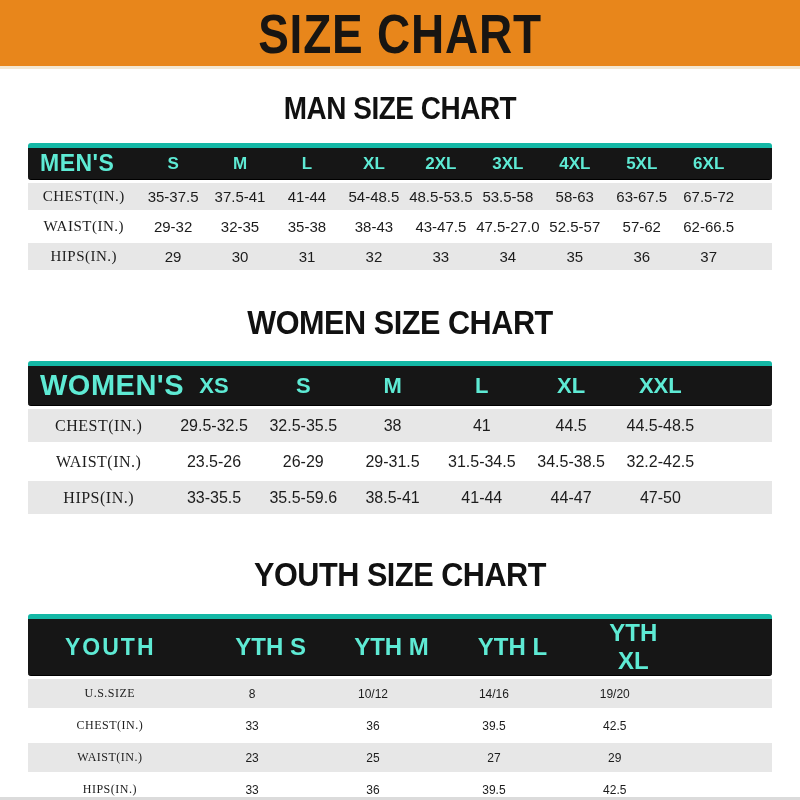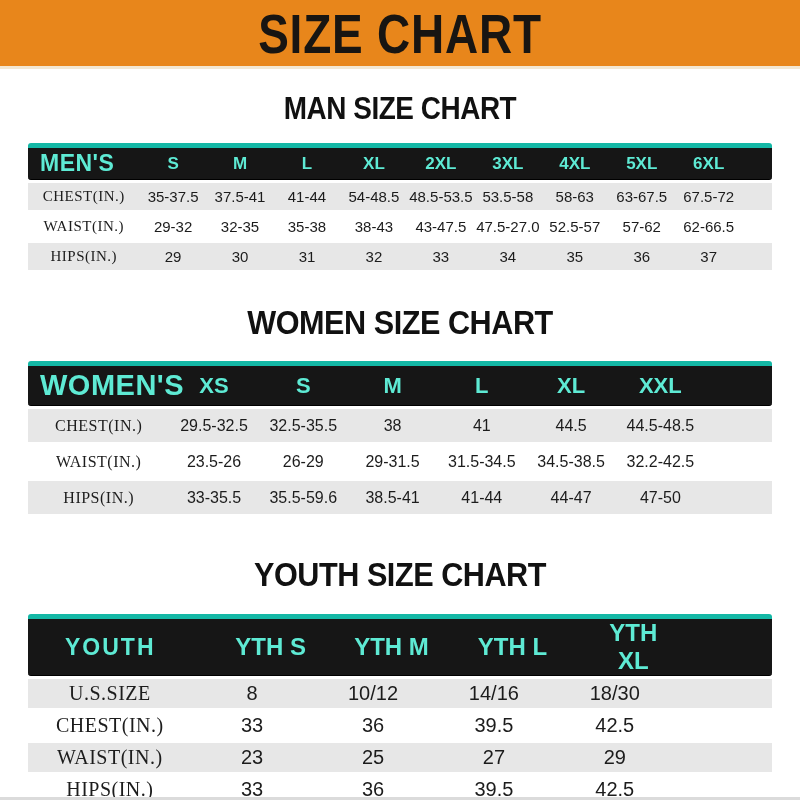--- a/index.html
+++ b/index.html
@@ -78,21 +78,21 @@
 
   tbody td {
     text-align: center;
     color: #1c1c1c;
     background: #ffffff;
   }
   tbody tr:nth-child(odd) td { background: #E7E7E7; }
 
   .sec0 tbody td { height: 25px; font-size: 15px; }
   .sec1 tbody td { height: 31px; font-size: 16px; }
-  .sec2 tbody td { height: 27px; font-size: 20px; }
+  .sec2 tbody td { height: 27px; font-size: 12px; }
 
   td.row-label { letter-spacing: 0.5px; font-family: Liberation Serif, serif; }
   .bottom-edge {
     position: absolute;
     left: 0; right: 0; bottom: 0;
     height: 3px;
     background: #DBDBDB;
   }
 </style>
 </head>
@@ -256,21 +256,21 @@
             <th class="col-head">YTH XL</th>
             <th class="col-head spacer"></th>
           </tr>
         </thead>
         <tbody>
           <tr>
             <td class="row-label">U.S.SIZE</td>
             <td class="size-cell">8</td>
             <td class="size-cell">10/12</td>
             <td class="size-cell">14/16</td>
-            <td class="size-cell">18/30</td>
+            <td class="size-cell">19/20</td>
             <td class="spacer"></td>
           </tr>
           <tr>
             <td class="row-label">CHEST(IN.)</td>
             <td class="size-cell">33</td>
             <td class="size-cell">36</td>
             <td class="size-cell">39.5</td>
             <td class="size-cell">42.5</td>
             <td class="spacer"></td>
           </tr>

